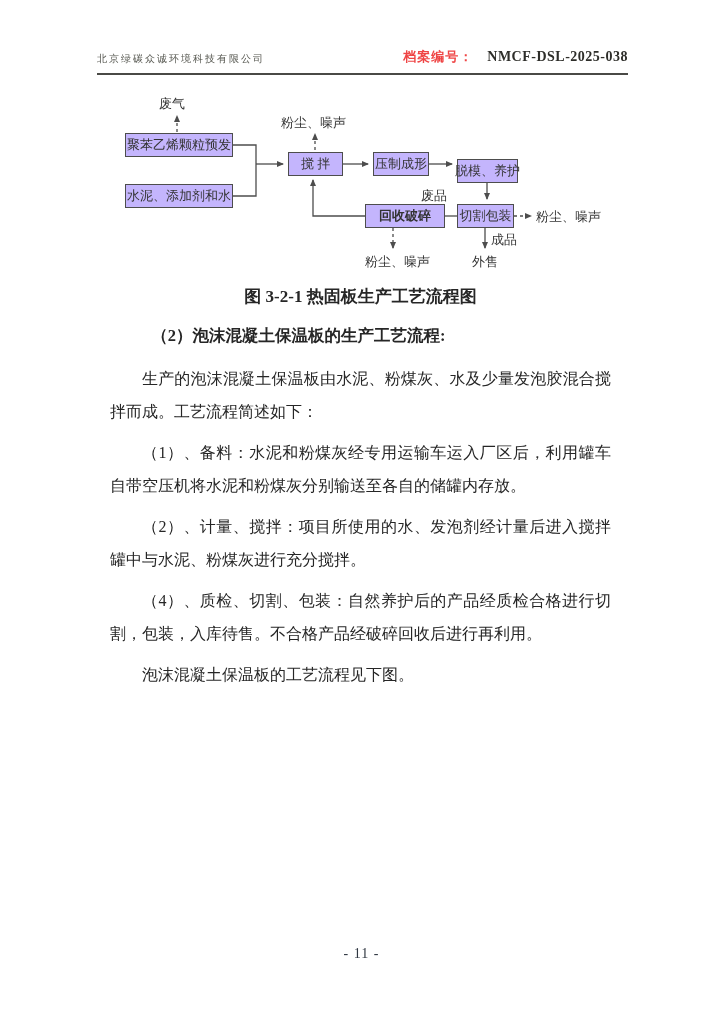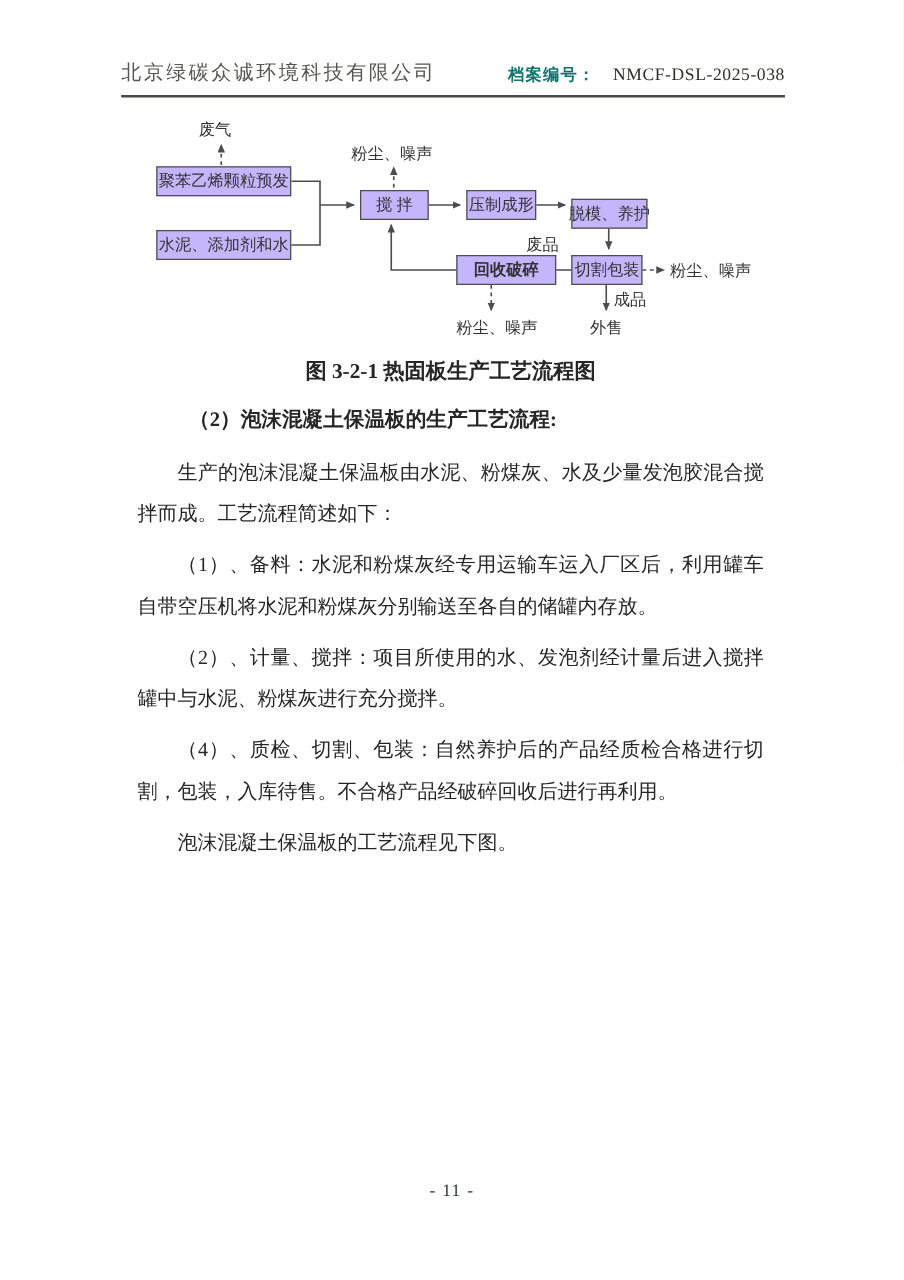--- a/index.html
+++ b/index.html
@@ -13,25 +13,25 @@
     overflow:hidden;
   }
   
   .header{
     position:absolute;top:48px;left:97px;right:95px;
     display:flex;justify-content:space-between;align-items:flex-end;
     border-bottom:2px solid #4a4a46;
     padding-bottom:7px;
   }
   .company{
-    font-size:16px;color:#55564f;letter-spacing:2px;white-space:nowrap;
+    font-size:10px;color:#55564f;letter-spacing:2px;white-space:nowrap;
   }
   .archive{display:flex;align-items:baseline;white-space:nowrap;}
-  .archive-label{font-size:13px;font-weight:bold;color:#0f766e;letter-spacing:1px;}
-  .archive-number{font-size:14px;font-weight:normal;color:#2e2e2a;margin-left:14px;letter-spacing:.5px;}
+  .archive-label{font-size:13px;font-weight:bold;color:#ef4444;letter-spacing:1px;}
+  .archive-number{font-size:14px;font-weight:bold;color:#2e2e2a;margin-left:14px;letter-spacing:.5px;}
   
   .flowchart{
     position:absolute;top:88px;left:95px;width:540px;height:196px;
     font-size:13px;color:#333;
   }
   .fc-svg{position:absolute;top:0;left:0;width:540px;height:196px;}
   .fc-box{
     position:absolute;
     border:1px solid #4d4d4d;background:#c4b5fd;
     display:flex;align-items:center;justify-content:center;

